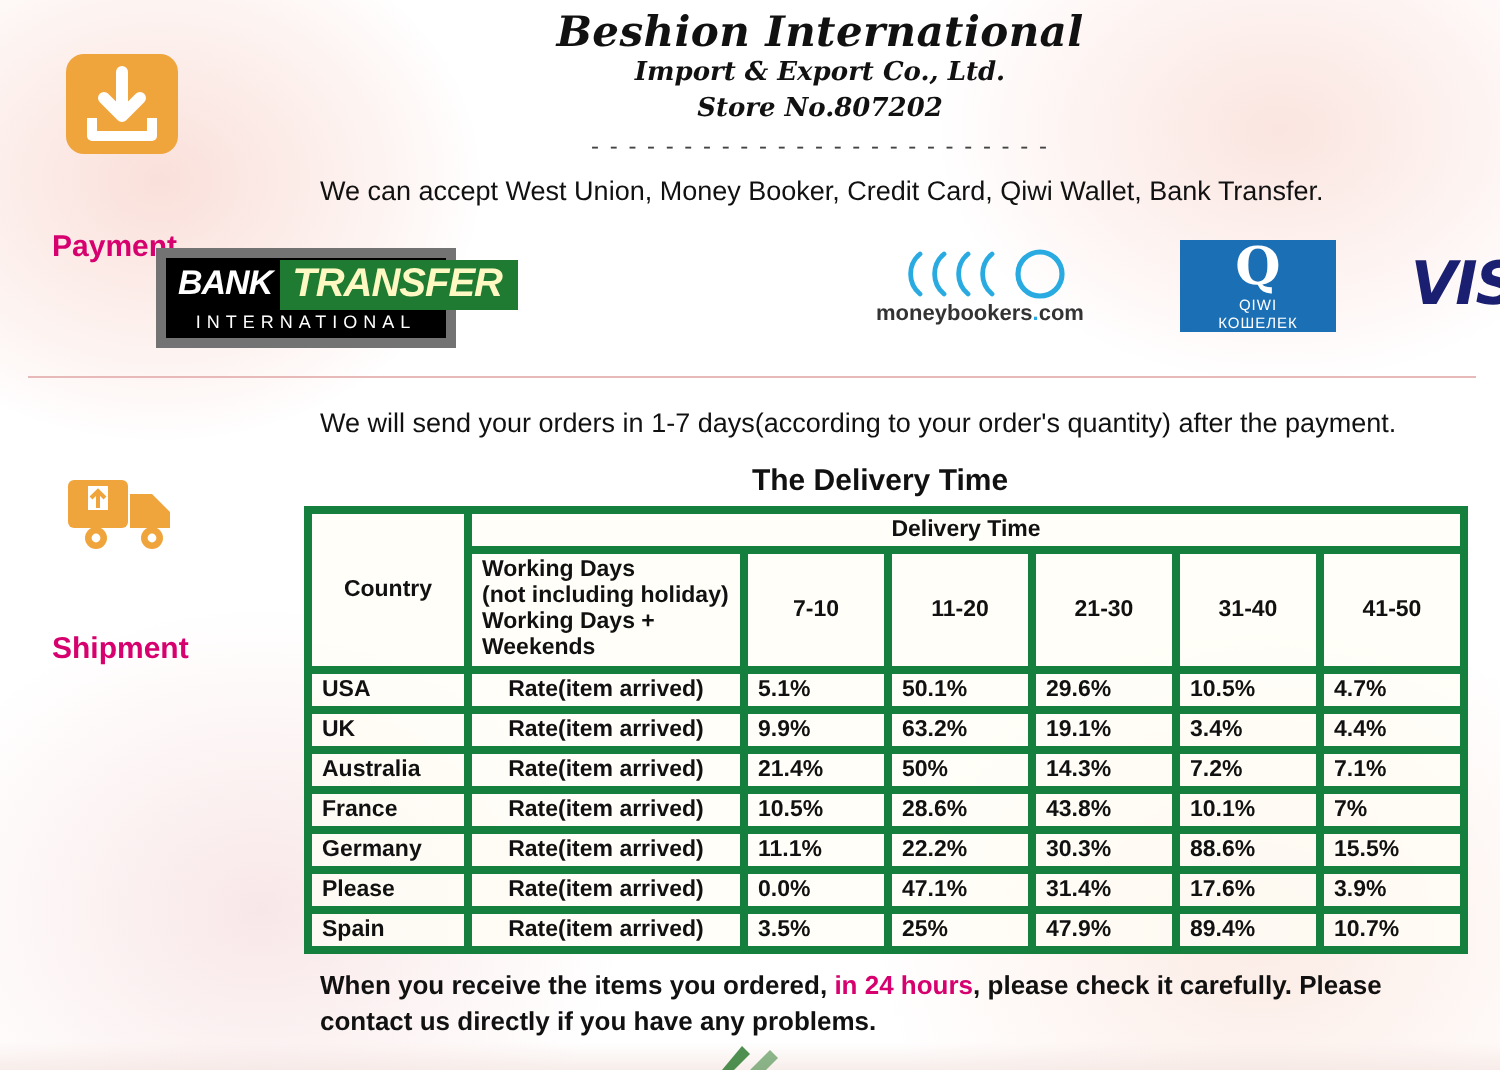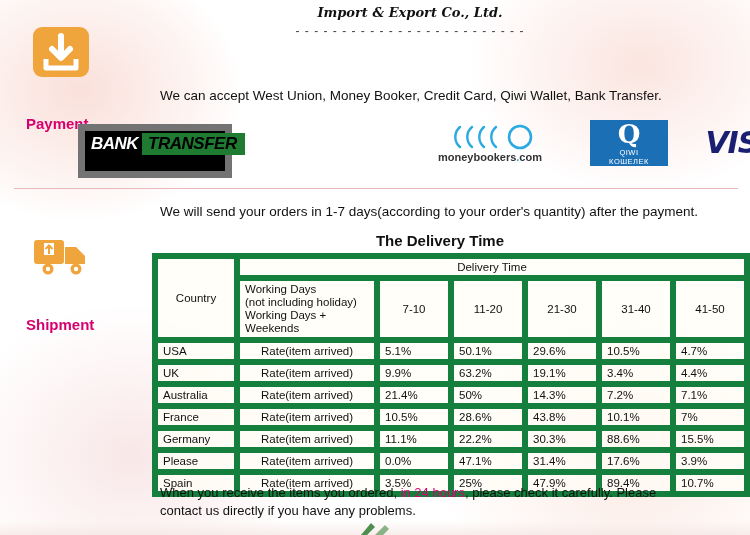--- a/index.html
+++ b/index.html
@@ -40,25 +40,25 @@
   #payment-icon{left:32px;top:26px;}
   #shipment-icon{left:32px;top:230px;}
 
   
   .pay-text{position:absolute;left:160px;top:88px;font-size:13.5px;color:#111;}
 
   .logos{position:absolute;left:70px;top:120px;width:660px;height:58px;}
   .logo{position:absolute;height:42px;display:flex;align-items:center;justify-content:center;}
 
   
-  #logo-bank{left:8px;top:4px;width:140px;height:40px;background:#000;border:7px solid #737373;
+  #logo-bank{left:8px;top:4px;width:140px;height:40px;background:#000;border:5px solid #737373;
     display:block;}
   #logo-bank .bt-top{display:flex;height:26px;align-items:center;}
   #logo-bank .bt-bank{color:#fff;font-weight:bold;font-size:17px;font-style:italic;padding:0 4px 0 6px;letter-spacing:-.5px;}
-  #logo-bank .bt-transfer{background:#1f7a32;color:#000000;font-weight:bold;font-size:17px;font-style:italic;
+  #logo-bank .bt-transfer{background:#1f7a32;color:#fef9c3;font-weight:bold;font-size:20px;font-style:italic;
     padding:1px 8px 1px 6px;letter-spacing:-.5px;}
   #logo-bank .bt-bottom{color:#fff;font-size:9px;letter-spacing:3px;text-align:center;height:12px;line-height:12px;}
 
   
   #logo-wu{left:175px;top:2px;width:160px;height:44px;background:#000;display:block;padding:0;}
   #logo-wu .wu-line{color:#ffd200;font-weight:bold;font-style:italic;font-size:18px;letter-spacing:-.5px;
     line-height:20px;padding-left:8px;}
   #logo-wu .wu-bar{position:absolute;right:8px;top:4px;width:9px;height:36px;background:#ffd200;}
   #logo-wu .wu-bar2{position:absolute;right:20px;top:4px;width:4px;height:36px;background:#ffd200;}
 
@@ -81,48 +81,50 @@
   .divider{position:absolute;left:14px;width:724px;height:1px;background:#e8b9b9;}
   #divider-1{top:188px;}
 
   
   .ship-text{position:absolute;left:160px;top:204px;font-size:13.5px;color:#111;}
   .table-title{position:absolute;left:160px;top:232px;width:560px;text-align:center;
     font-weight:bold;font-size:15px;color:#111;}
 
   table.delivery{position:absolute;left:152px;top:253px;border-collapse:collapse;
     font-size:11.5px;color:#111;background:rgba(255,253,246,.75);}
-  table.delivery td,table.delivery th{border:6px solid #15803d;padding:2px 5px;font-weight:normal;text-align:left;}
+  table.delivery td,table.delivery th{border:4px solid #15803d;padding:2px 5px;font-weight:bold;text-align:left;}
   table.delivery .ctr{text-align:center;}
   .cell-country{width:66px;}
   .cell-rate{width:124px;}
   .cell-band{width:58px;}
   .wd-cell{line-height:13px;}
 
-  .note{position:absolute;left:160px;top:484px;width:540px;font-size:13px;color:#111;line-height:18px;}
+  .note{position:absolute;left:160px;top:484px;width:540px;font-size:13px;color:#111;line-height:18px;font-weight:bold;}
   .note .hl{color:#d6006e;}
 
   .bottom-strip{position:absolute;left:0;bottom:0;width:750px;height:14px;
     background:linear-gradient(to bottom, rgba(255,255,255,0) 0%, rgba(244,230,226,.7) 100%);}
   .bottom-mark{position:absolute;left:355px;bottom:0px;width:40px;height:14px;}
 </style>
 </head>
 <body>
 
 <div class="bg-wash">
   <div class="wash1"></div>
     <div class="wash2"></div>
     <div class="wash3"></div>
     <div class="wash4"></div>
 </div>
 
 <div class="content">
 
   <div class="store-head">
+    <div class="store-name">Beshion International</div>
     <div class="store-sub">Import &amp; Export Co., Ltd.</div>
+    <div class="store-no">Store No.807202</div>
     <div class="dashes">- - - - - - - - - - - - - - - - - - - - - - - - -</div>
   </div>
 
   <div class="rail-icon" id="payment-icon">
     <svg viewBox="0 0 58 52" width="58" height="52">
       <rect x="1" y="1" width="56" height="50" rx="9" fill="#f0a43c"></rect>
       <path d="M29 10 L29 27" stroke="#fff" stroke-width="6" stroke-linecap="round"></path>
       <path d="M20 23 L29 32 L38 23" fill="none" stroke="#fff" stroke-width="6" stroke-linecap="round" stroke-linejoin="round"></path>
       <path d="M14 33 L14 42 L44 42 L44 33" fill="none" stroke="#fff" stroke-width="5" stroke-linejoin="round"></path>
     </svg>
@@ -131,20 +133,21 @@
 
   <div class="pay-text">We can accept West Union, Money Booker, Credit Card, Qiwi Wallet, Bank Transfer.</div>
 
   <div class="logos">
 
     <div class="logo" id="logo-bank">
       <div class="bt-top">
         <span class="bt-bank">BANK</span>
         <span class="bt-transfer">TRANSFER</span>
       </div>
+      <div class="bt-bottom">INTERNATIONAL</div>
     </div>
 
 
     <div class="logo" id="logo-mb">
       <div style="width:100%">
         <div class="mb-arcs">
           <svg viewBox="0 0 96 26" width="96" height="26">
             <g fill="none" stroke="#29abe2" stroke-width="2.4" stroke-linecap="round">
               <path d="M16 3 A13 13 0 0 0 16 23"></path>
               <path d="M28 3 A13 13 0 0 0 28 23"></path>

